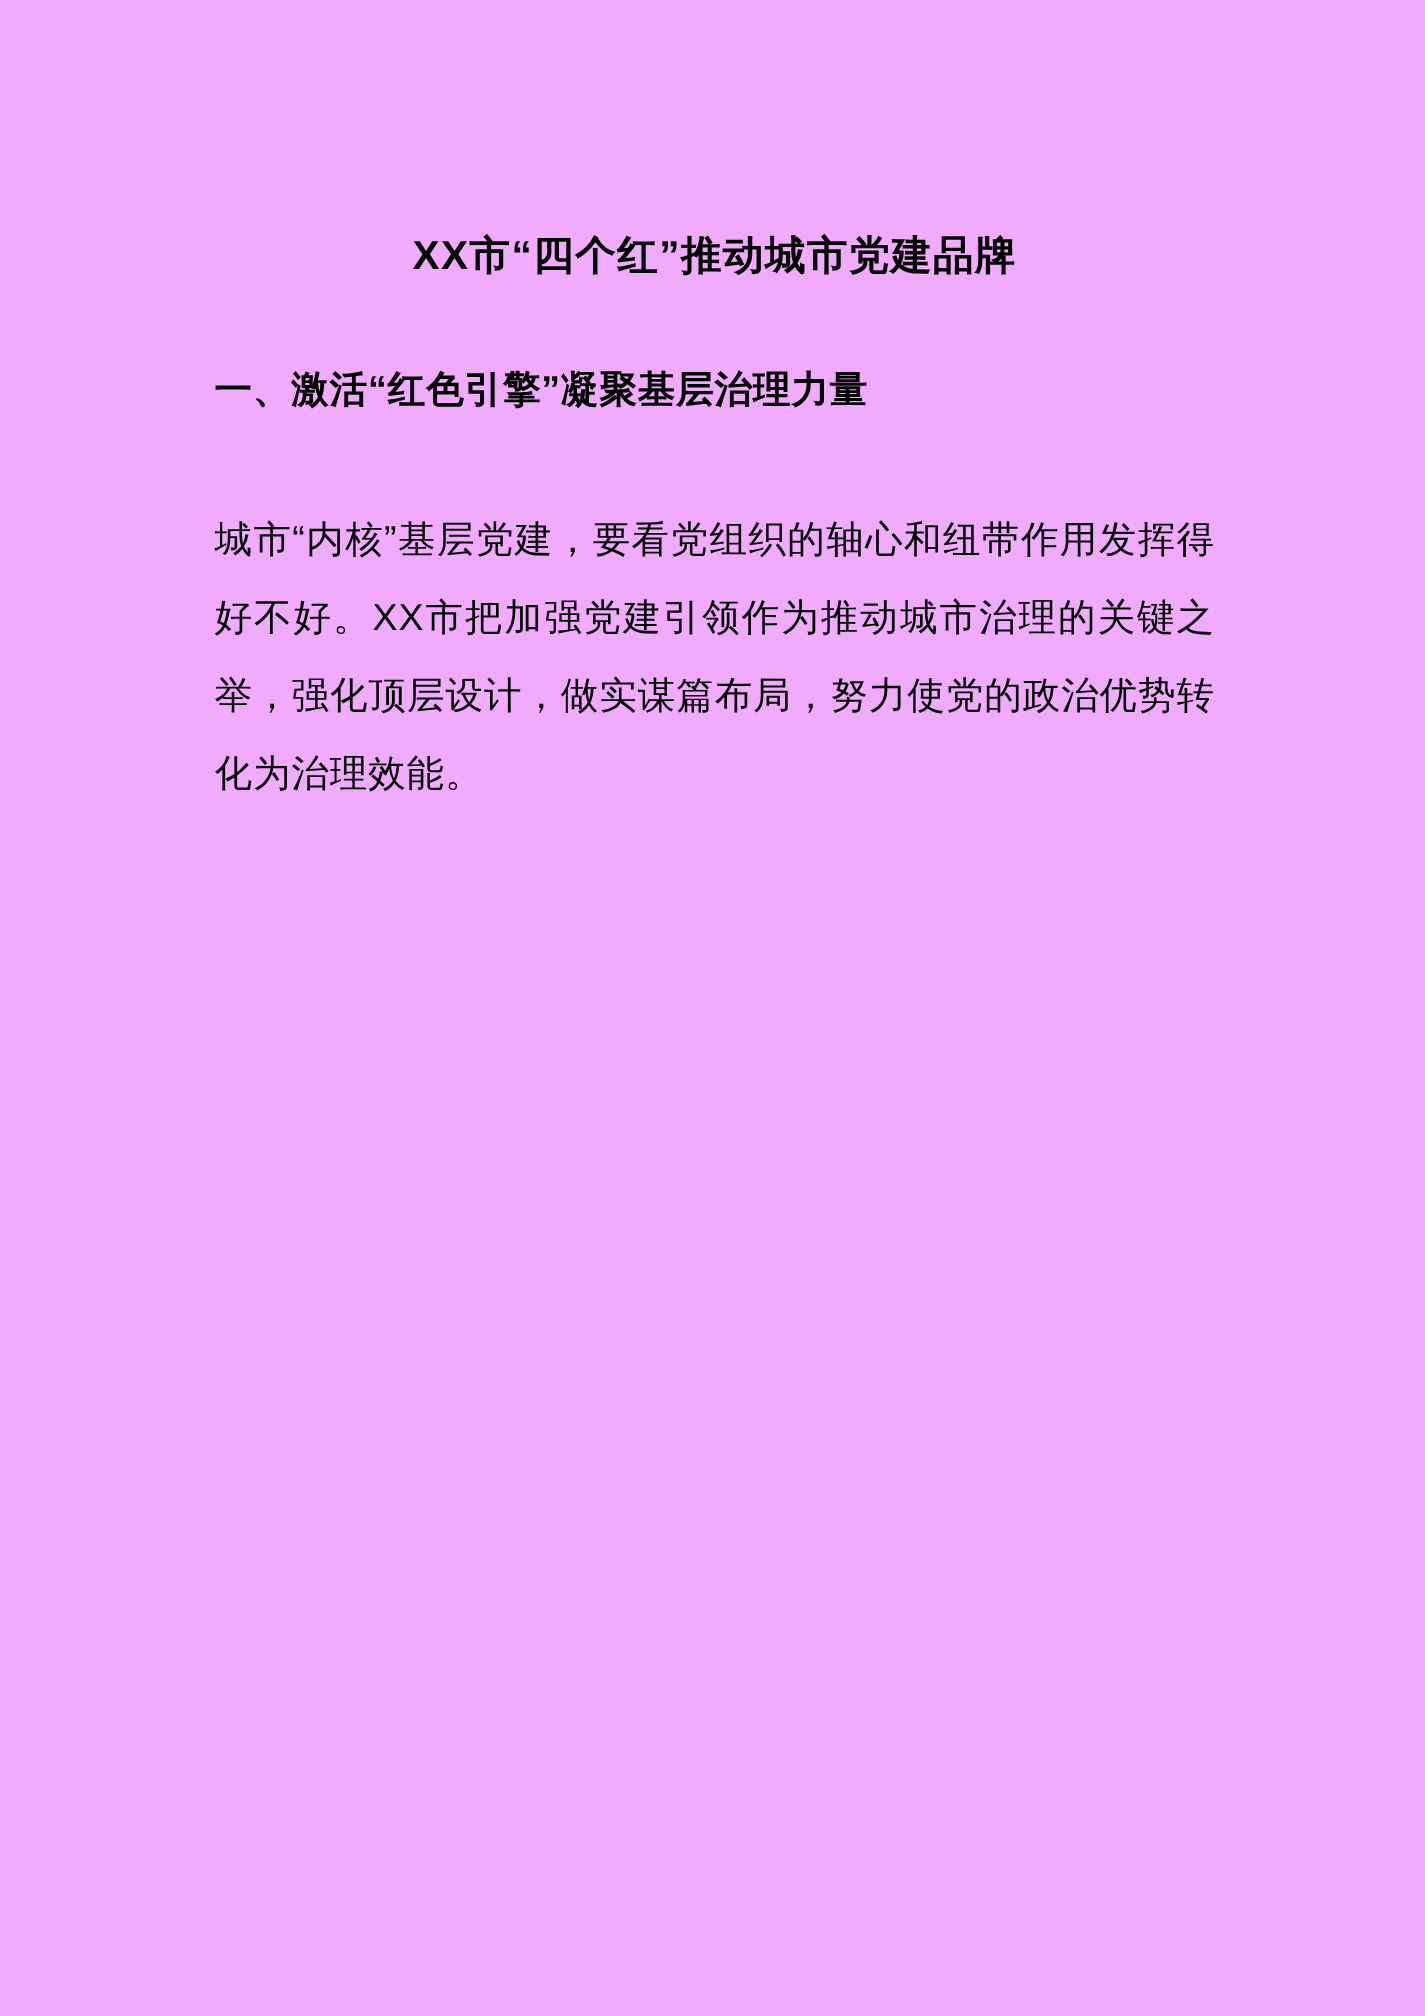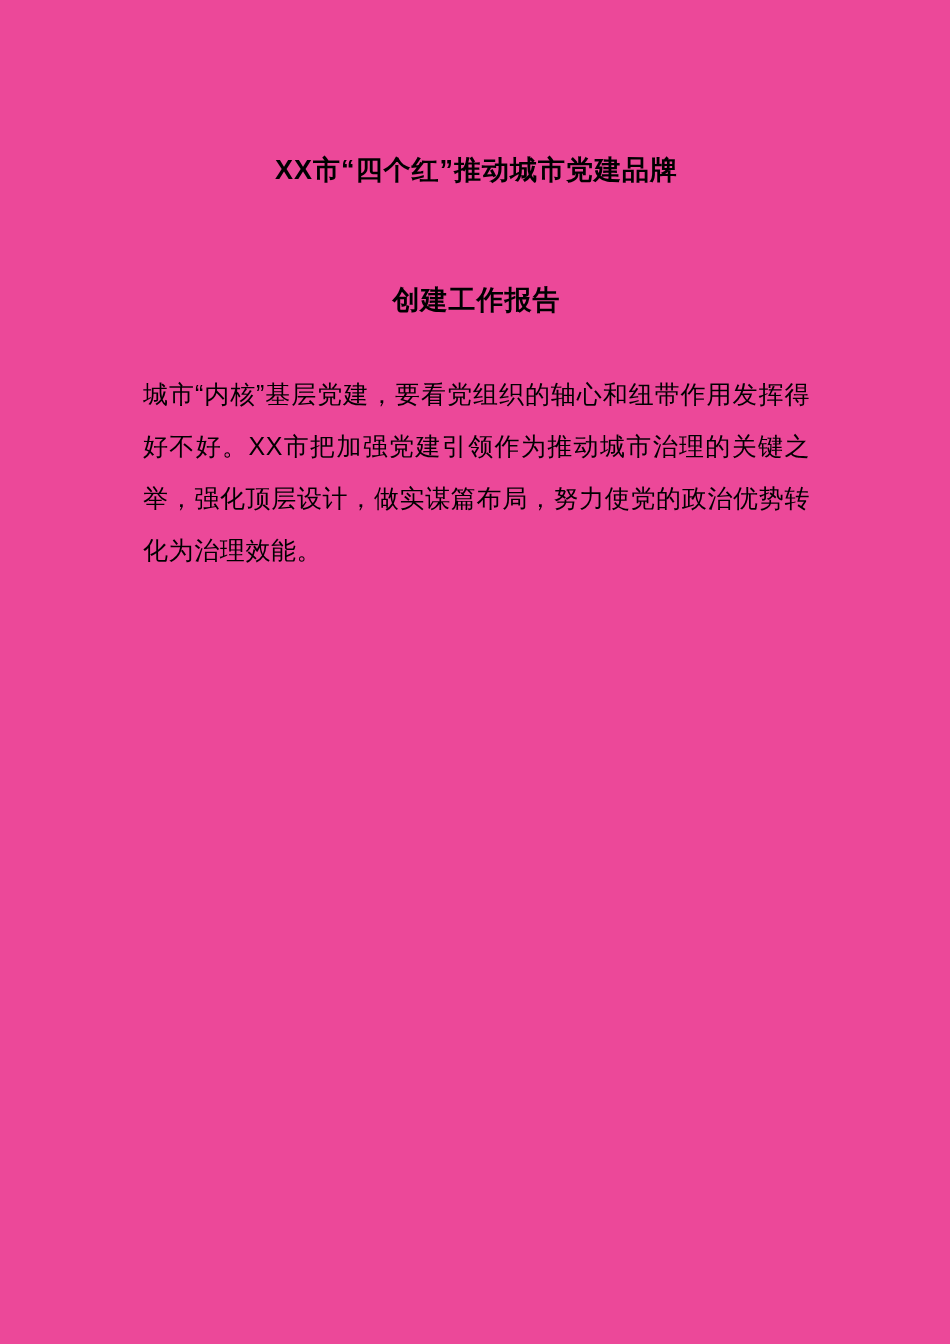--- a/index.html
+++ b/index.html
@@ -5,21 +5,21 @@
   html, body {
     margin: 0;
     padding: 0;
     background: #ffffff;
   }
   .doc-page {
     position: relative;
     width: 950px;
     height: 1344px;
     margin: 0 auto;
-    background: #ec4899;
+    background: #f0abfc;
     box-sizing: border-box;
     padding: 150px 140px 0 143px;
     font-family: "Liberation Sans", "DejaVu Sans", sans-serif;
     color: #000000;
     overflow: hidden;
   }
   .doc-title {
     font-size: 27px;
     font-weight: 700;
     text-align: center;
@@ -56,20 +56,20 @@
     margin-top: 40px;
   }
 </style>
 </head>
 <body>
 
 <div class="doc-page">
 
   <h1 class="doc-title line-1">XX市“四个红”推动城市党建品牌</h1>
 
-  <h1 class="doc-title line-2">创建工作报告</h1>
 
 
+  <h2 class="section-heading">一、激活“红色引擎”凝聚基层治理力量</h2>
 
   <p class="body-para para-a">城市“内核”基层党建，要看党组织的轴心和纽带作用发挥得好不好。XX市把加强党建引领作为推动城市治理的关键之举，强化顶层设计，做实谋篇布局，努力使党的政治优势转化为治理效能。</p>
 
 
 </div>
 
 </body></html>

